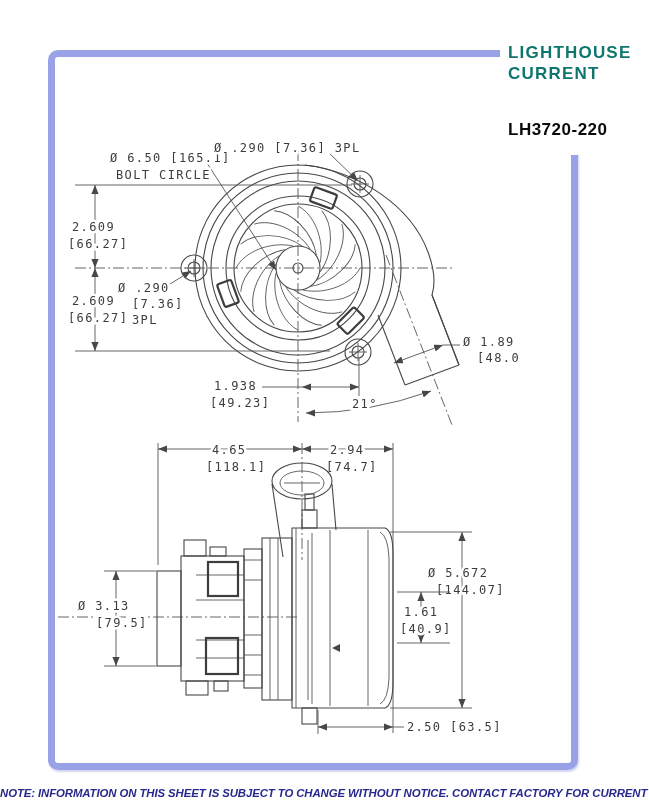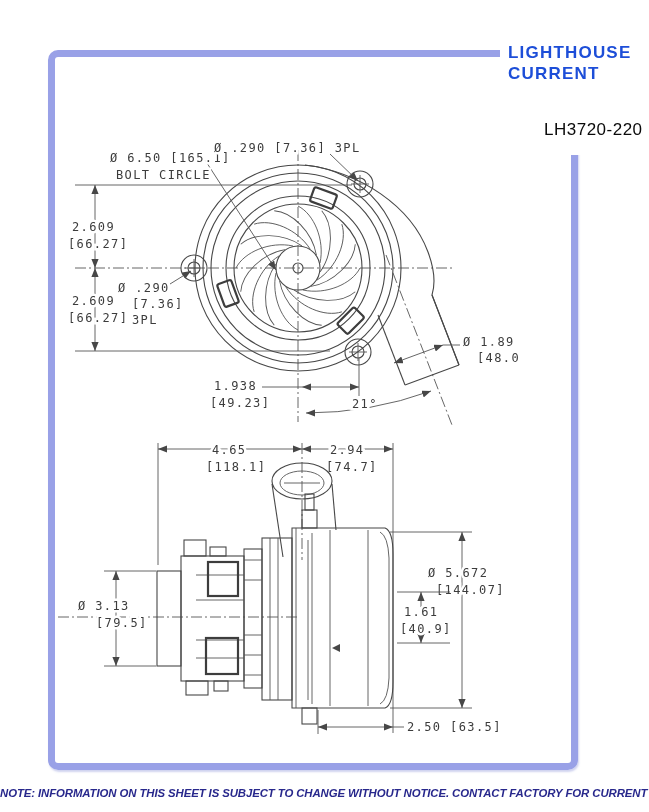--- a/index.html
+++ b/index.html
@@ -2,26 +2,26 @@
 <html><head>
 <meta charset="utf-8">
 <style>
   html,body{margin:0;padding:0;background:#fff;}
   .page{position:relative;width:649px;height:812px;background:#ffffff;overflow:hidden;
         font-family:"DejaVu Sans Mono",monospace;}
   .border-frame{position:absolute;left:48px;top:50px;width:530px;height:720px;
         box-sizing:border-box;border:7px solid #99a1e7;border-radius:10px;
         box-shadow:1px 2px 2px rgba(120,128,210,.35);}
   .corner-patch{position:absolute;left:500px;top:36px;width:149px;height:119px;background:#ffffff;}
-  .brand{position:absolute;left:508px;top:42px;color:#1d4ed8;
+  .brand{position:absolute;left:508px;top:42px;color:#0f766e;
         font-family:"Liberation Sans",sans-serif;font-weight:bold;font-size:17px;
         line-height:21px;letter-spacing:1.2px;white-space:nowrap;}
   .model{position:absolute;left:508px;top:120px;color:#0a0a0a;
-        font-family:"Liberation Sans",sans-serif;font-weight:normal;font-size:17px;
-        letter-spacing:.5px;white-space:nowrap;margin-left:36px;}
+        font-family:"Liberation Sans",sans-serif;font-weight:bold;font-size:17px;
+        letter-spacing:.5px;white-space:nowrap;}
   .note{position:absolute;left:0;top:787px;width:649px;text-align:center;
         font-family:"Liberation Sans",sans-serif;font-style:italic;font-weight:bold;
         font-size:11.4px;color:#28288c;letter-spacing:-0.1px;white-space:nowrap;}
   svg.draw{position:absolute;left:0;top:0;}
   svg.draw .ln{stroke:#474747;stroke-width:1.1;fill:none;}
   svg.draw .thin{stroke:#555555;stroke-width:0.9;fill:none;}
   svg.draw .thick{stroke:#3d3d3d;stroke-width:2.2;fill:none;}
   svg.draw .cl{stroke:#565656;stroke-width:0.9;fill:none;stroke-dasharray:11 3 2 3;}
   svg.draw text{font-family:"DejaVu Sans Mono",monospace;font-size:12px;fill:#3c3c3c;letter-spacing:1.4px;}
   svg.draw text.halo{paint-order:stroke fill;stroke:#ffffff;stroke-width:5px;}

